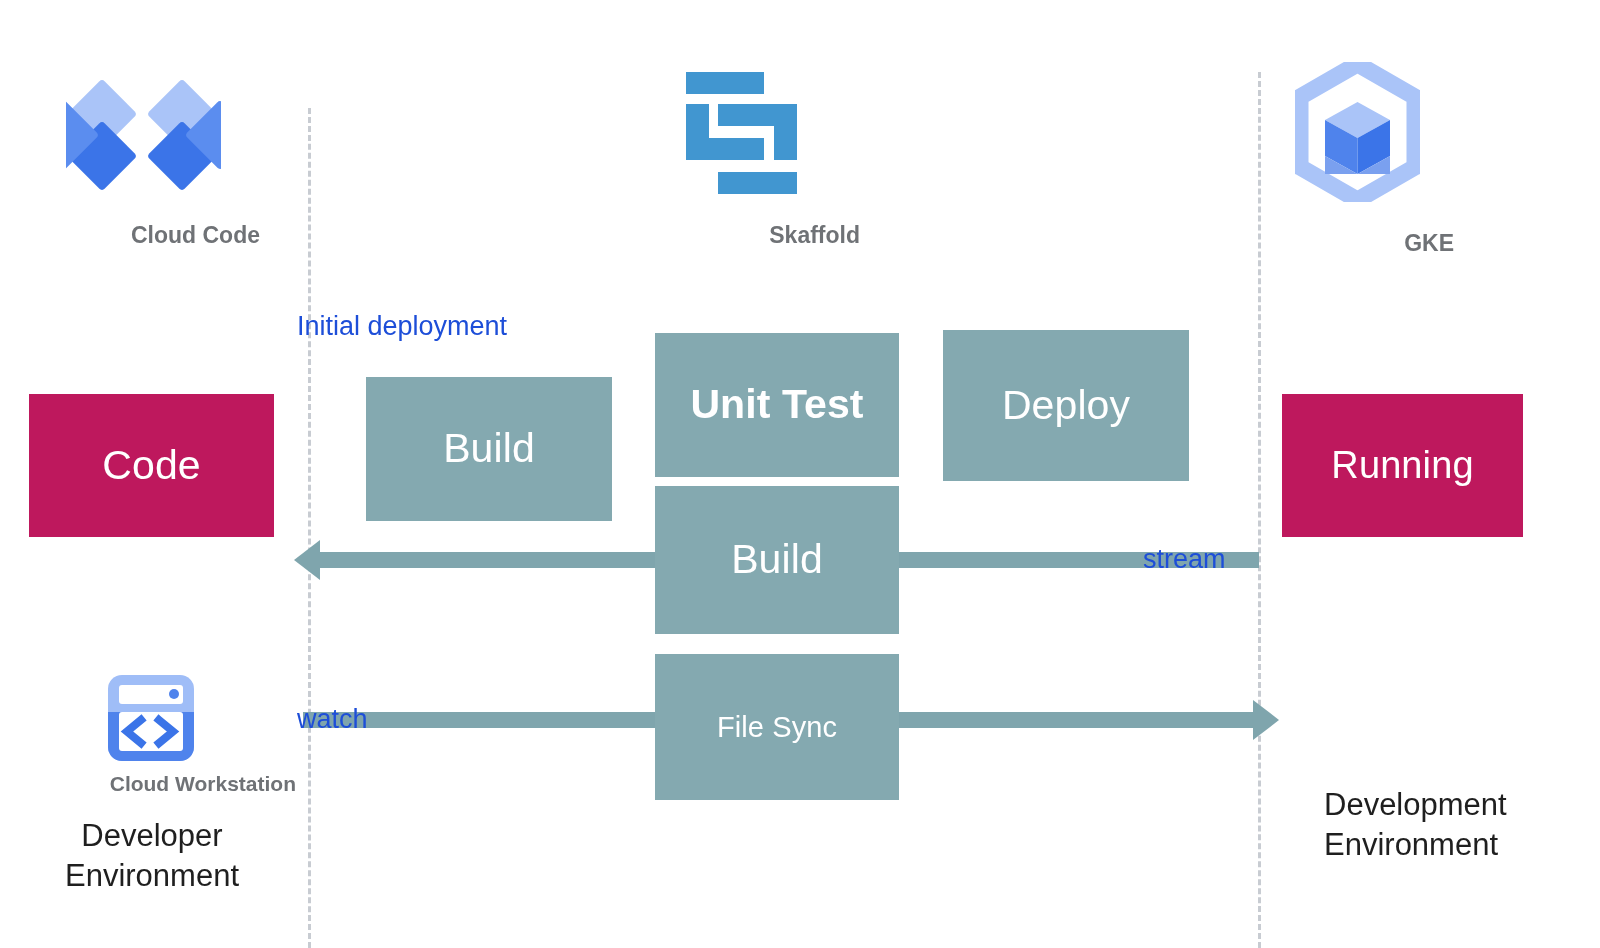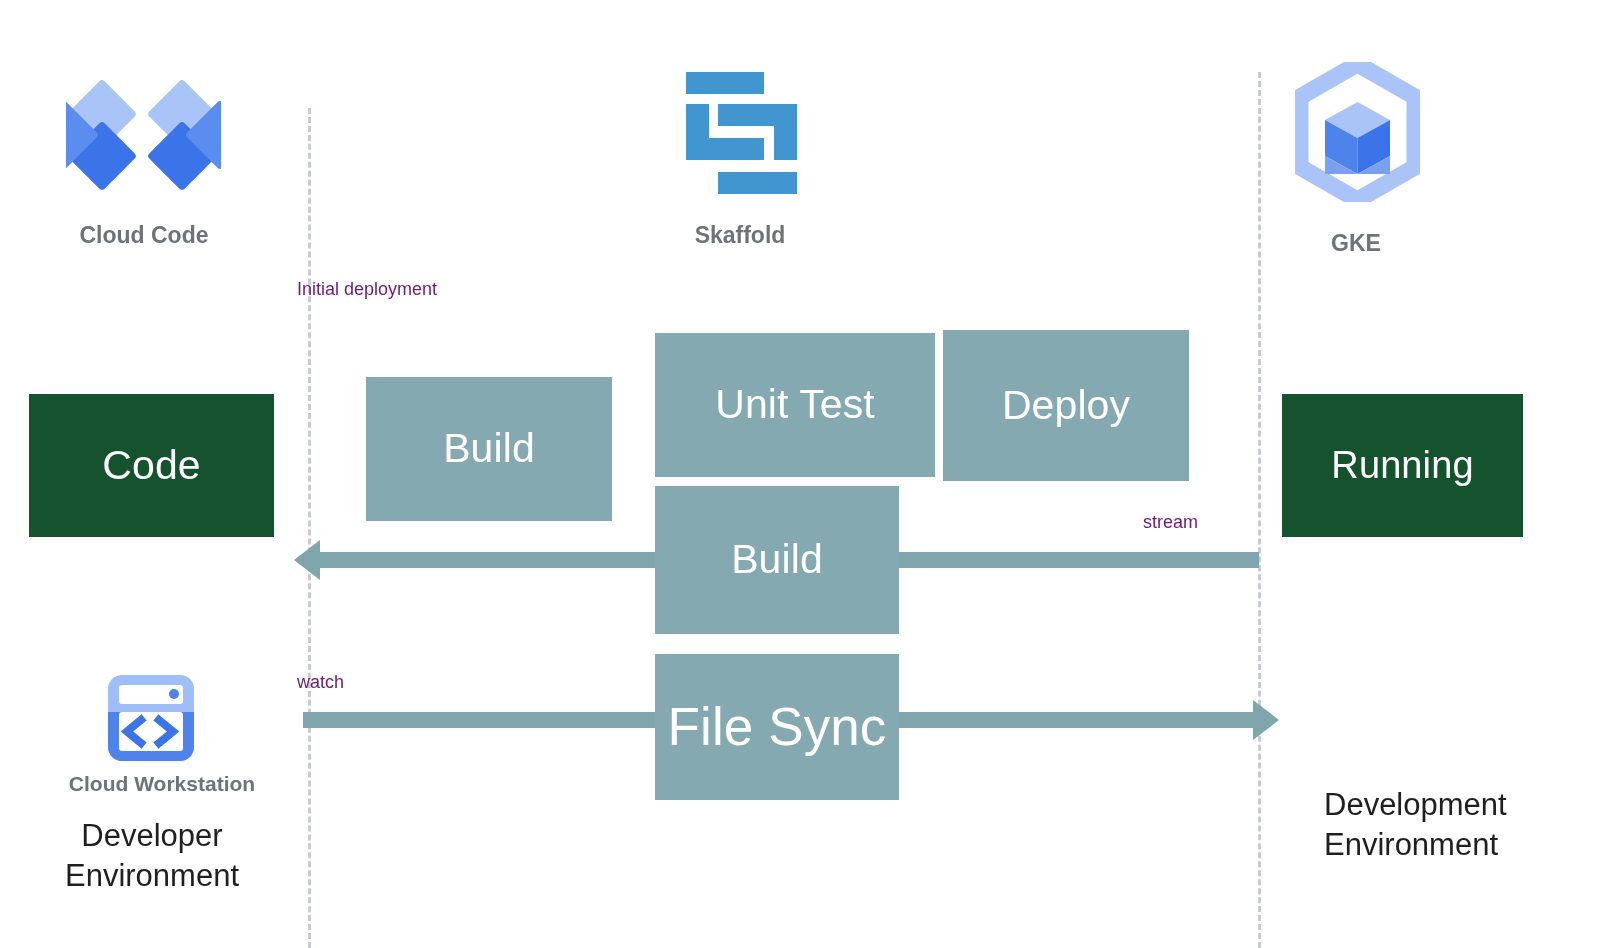--- a/index.html
+++ b/index.html
@@ -32,28 +32,28 @@
     position: absolute;
     display: flex;
     align-items: center;
     justify-content: center;
     text-align: center;
     color: #ffffff;
     line-height: 1.12;
     letter-spacing: 0.1px;
   }
   .box-teal { background: #84a9b0; }
-  .box-blue { background: #14532d; }
+  .box-blue { background: #be185d; }
 
   
   #box-build     { left: 366px;  top: 333px; width: 246px; height: 144px; font-size: 41px; margin-top: 44px; }
-  #box-unit-test { left: 655px;  top: 333px; width: 280px; height: 144px; font-size: 41px; }
+  #box-unit-test { left: 655px;  top: 333px; width: 244px; height: 144px; font-size: 41px; font-weight: bold; }
   #box-deploy    { left: 943px;  top: 330px; width: 246px; height: 151px; font-size: 41px; }
   #box-logs      { left: 655px;  top: 486px; width: 244px; height: 148px; font-size: 41px; }
-  #box-file-sync { left: 655px;  top: 654px; width: 244px; height: 146px; font-size: 53px; }
+  #box-file-sync { left: 655px;  top: 654px; width: 244px; height: 146px; font-size: 29px; }
 
   
   #box-code {
     left: 29px; top: 394px; width: 245px; height: 143px; font-size: 41px;
   }
   #box-running-container {
     left: 1282px; top: 394px; width: 241px; height: 143px; font-size: 38px;
     flex-direction: column;
   }
   #box-running-container .rc-line { display: block; }
@@ -84,23 +84,24 @@
   #sync-head {
     left: 1253px; top: 700px;
     border-top: 20px solid transparent;
     border-bottom: 20px solid transparent;
     border-left: 26px solid #7fa5ad;
   }
 
   
   .edge-label {
     position: absolute;
-    font-size: 18px;
-    color: #701a75;
+    font-size: 27px;
+    color: #1d4ed8;
     white-space: nowrap;
+    margin-top: 32px;
   }
   #label-initial-deployment { left: 297px;  top: 279px; }
   #label-stream             { left: 1143px; top: 512px; }
   #label-watch              { left: 297px;  top: 672px; }
 
   .env-label {
     position: absolute;
     font-size: 31px;
     color: #1f1f1f;
     line-height: 1.28;
@@ -111,21 +112,21 @@
   .env-label .env-line { display: block; }
 
   
   .logo-group { position: absolute; }
   .logo-caption {
     position: absolute;
     font-size: 23px;
     font-weight: bold;
     color: #6f7276;
     white-space: nowrap;
-    text-align: center;
+    text-align: right;
   }
 
   #logo-cloud-code { left: 66px; top: 78px; width: 155px; height: 115px; }
   #caption-cloud-code { left: 28px; top: 222px; width: 232px; }
 
   #logo-skaffold { left: 684px; top: 72px; width: 115px; height: 125px; }
   #caption-skaffold { left: 620px; top: 222px; width: 240px; }
 
   #logo-gke { left: 1295px; top: 62px; width: 125px; height: 140px; }
   #caption-gke { left: 1258px; top: 230px; width: 196px; }

